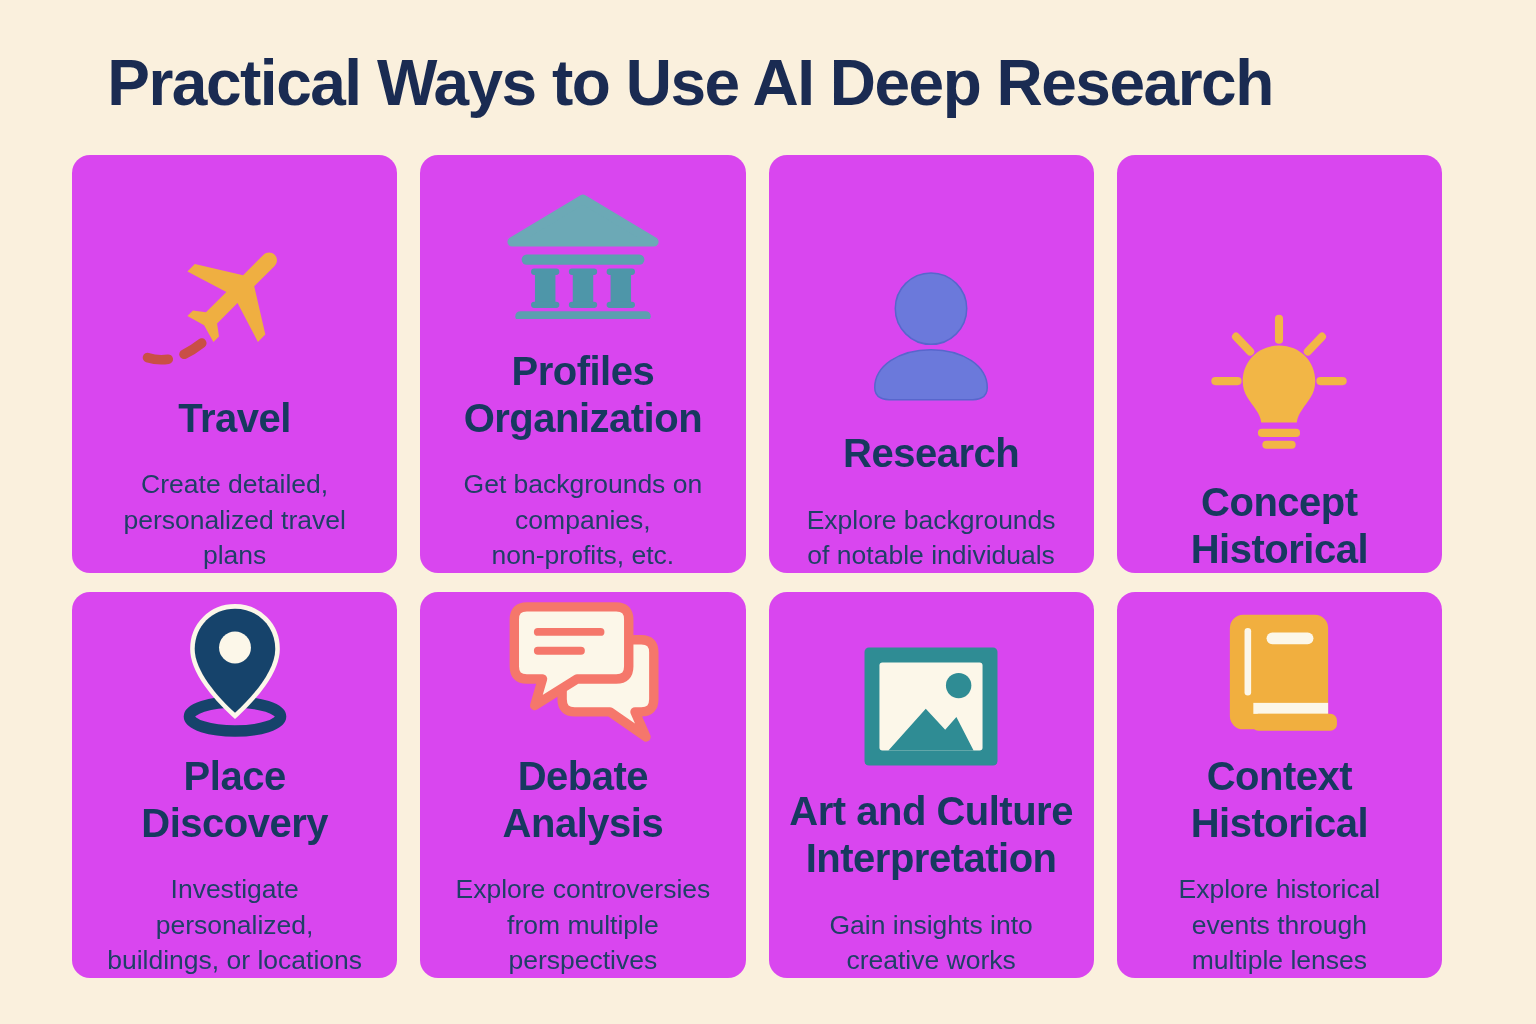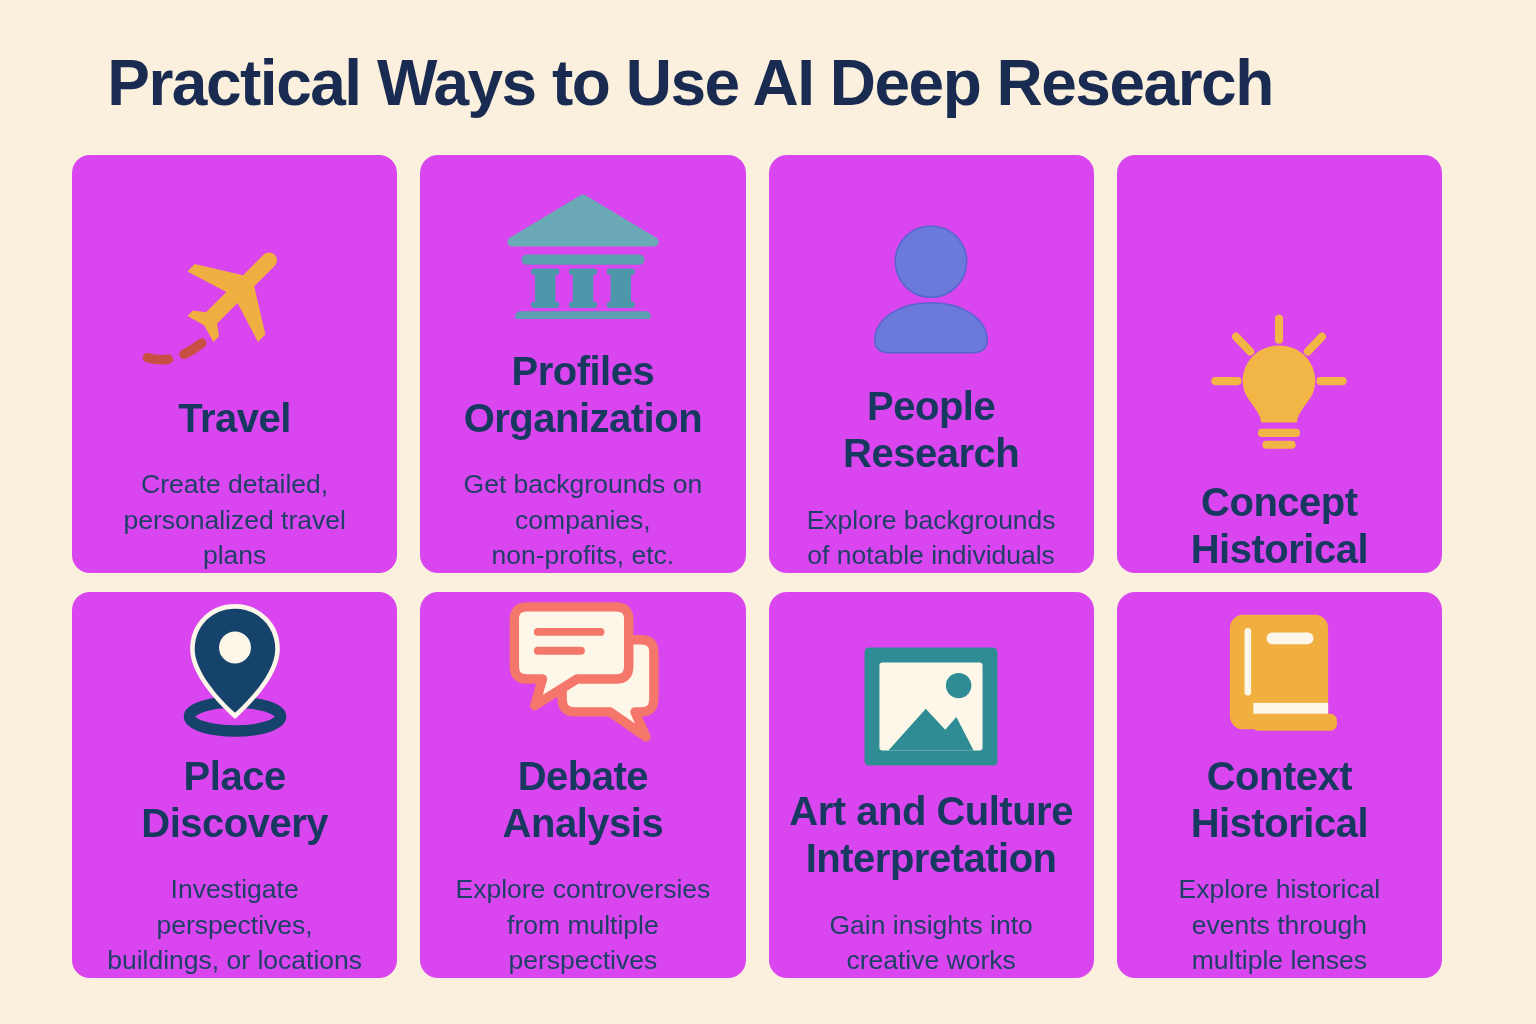--- a/index.html
+++ b/index.html
@@ -93,21 +93,20 @@
       </div>
   </div>
     <div class="card">
     <div class="icon-wrap">
         <svg id="person-icon" viewBox="0 0 200 180" width="152" height="137">
     <circle cx="100" cy="52" r="47" fill="#6B79DB" stroke="#5866CC" stroke-width="2"></circle>
     <path d="M100 106 C143 106 174 128 174 156 C174 170 162 172 150 172 L50 172 C38 172 26 170 26 156 C26 128 57 106 100 106 Z" fill="#6B79DB" stroke="#5866CC" stroke-width="2"></path>
   </svg>
       </div>
     <div class="card-title">
-        <div>People</div>
         <div>Research</div>
       </div>
     <div class="card-desc">
         <div>Explore backgrounds</div>
         <div>of notable individuals</div>
       </div>
   </div>
     <div class="card">
     <div class="icon-wrap">
         <svg id="lightbulb-icon" viewBox="0 0 200 200" width="148" height="148">
@@ -136,21 +135,21 @@
     <path d="M100 6 C70 6 47 29 47 59 C47 88 77 122 100 143 C123 122 153 88 153 59 C153 29 130 6 100 6 Z" fill="#16436B"></path>
     <circle cx="100" cy="57" r="21" fill="#FCF7E9"></circle>
   </svg>
       </div>
     <div class="card-title">
         <div>Place</div>
         <div>Discovery</div>
       </div>
     <div class="card-desc">
         <div>Investigate</div>
-        <div>perspectives,</div>
+        <div>personalized,</div>
         <div>buildings, or locations</div>
       </div>
   </div>
     <div class="card">
     <div class="icon-wrap">
         <svg id="chat-bubbles-icon" viewBox="0 0 210 185" width="165" height="145">
     <path d="M95 52 H180 Q196 52 196 68 V128 Q196 144 180 144 H172 L186 176 L140 144 H95 Q79 144 79 128 V68 Q79 52 95 52 Z" fill="#FCF7E9" stroke="#F5776B" stroke-width="12" stroke-linejoin="round"></path>
     <path d="M34 10 H148 Q164 10 164 26 V86 Q164 102 148 102 H98 L44 136 L54 102 H34 Q18 102 18 86 V26 Q18 10 34 10 Z" fill="#FCF7E9" stroke="#F5776B" stroke-width="12" stroke-linejoin="round"></path>
     <g stroke="#F5776B" stroke-width="10" stroke-linecap="round">
       <line x1="48" y1="42" x2="128" y2="42"></line>

